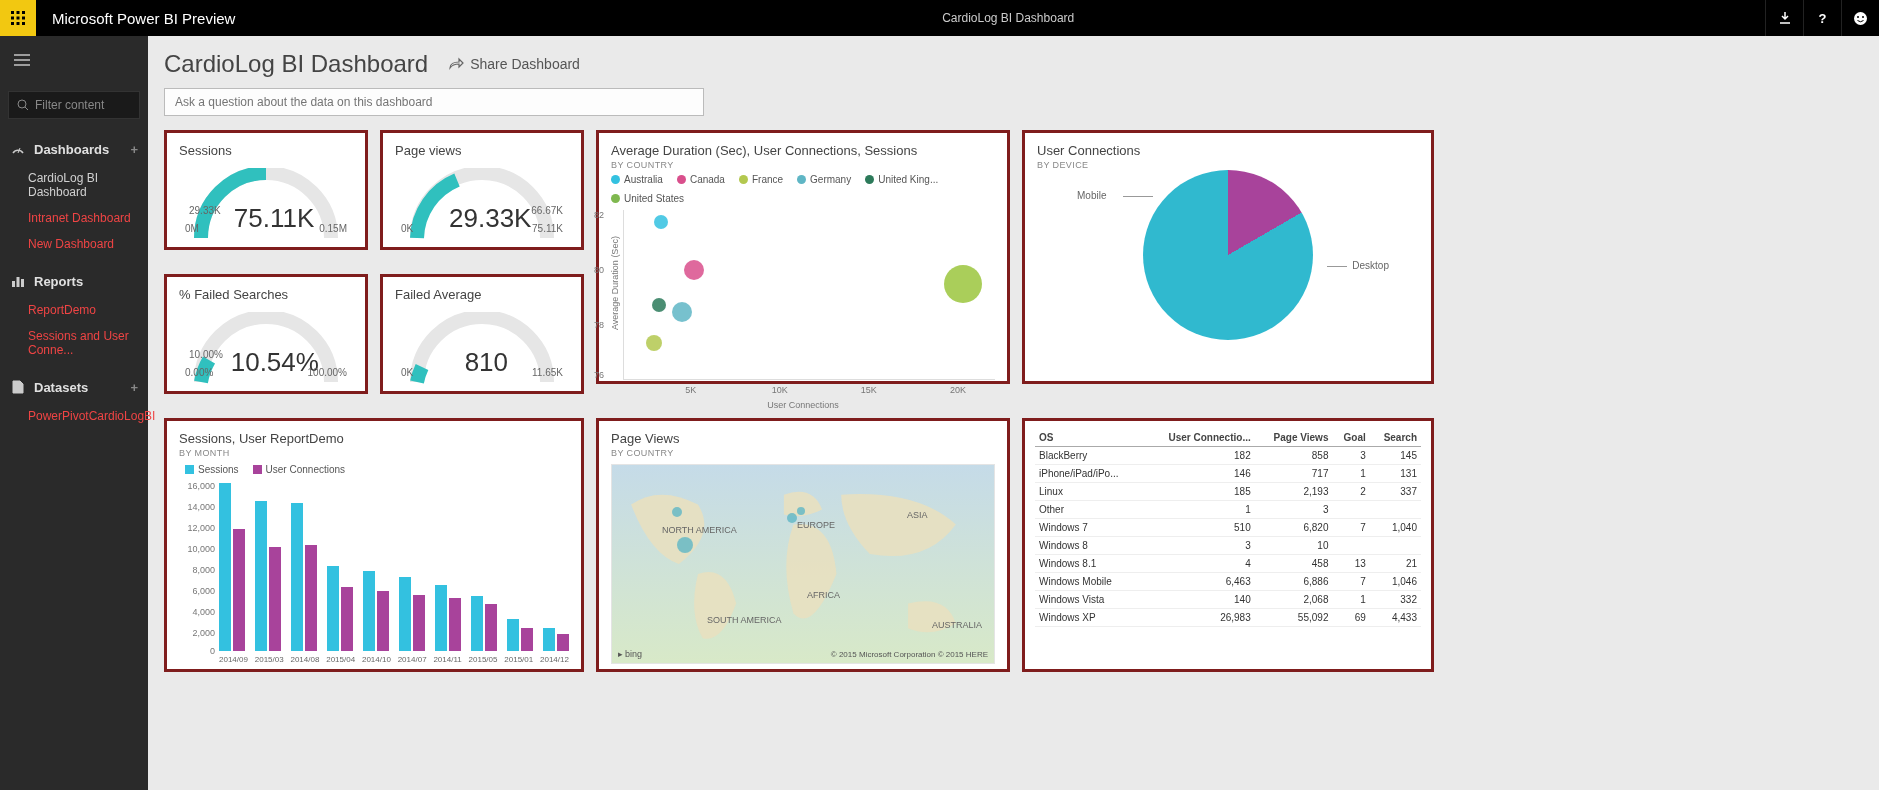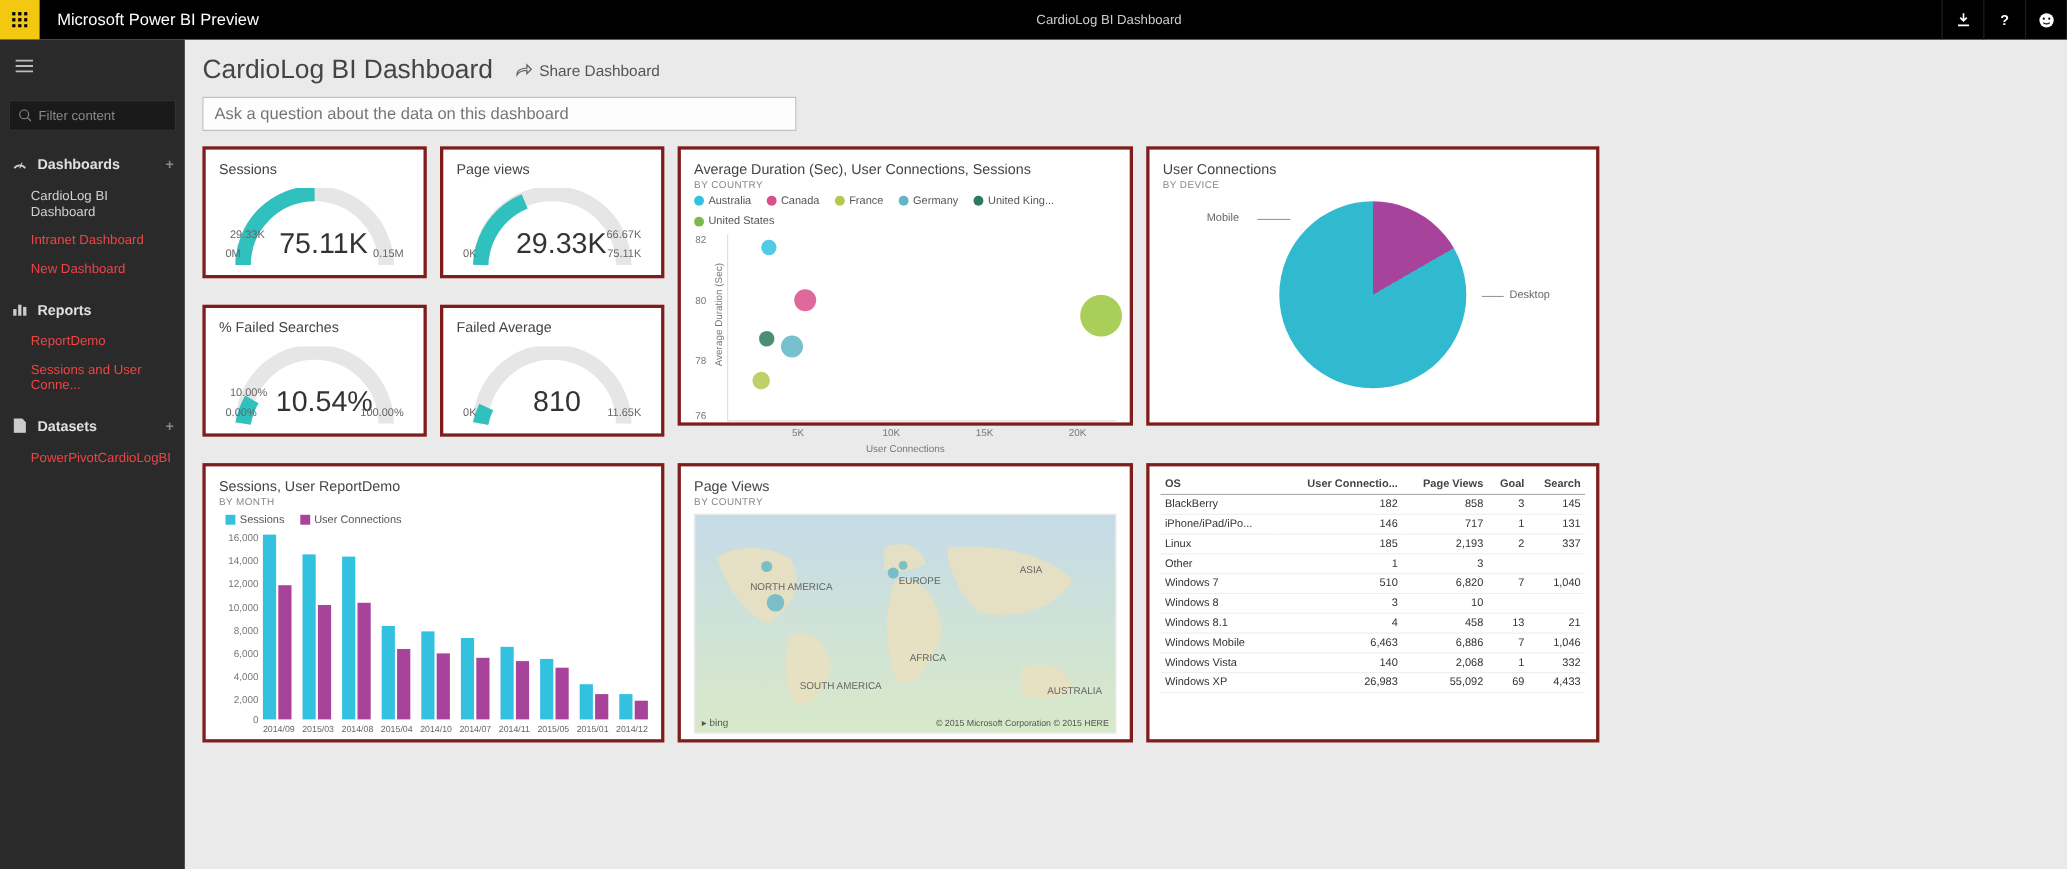--- a/index.html
+++ b/index.html
@@ -6,65 +6,65 @@
 body { font-family: "Segoe UI", sans-serif; font-size: 13px; color: #333; background: #eaeaea; overflow: hidden; width: 1879px; height: 790px; }
 .topbar { height: 36px; background: #000; color: #fff; display: flex; align-items: center; }
 .waffle { width: 36px; height: 36px; background: #f2c811; display:flex; align-items:center; justify-content:center; }
 .waffle svg { fill: #000; }
 .app-title { font-size: 15px; font-weight: 400; padding: 0 16px; }
 .center-title { flex: 1; text-align: center; font-size: 12px; color: #ccc; }
 .top-actions { display: flex; }
 .top-actions .ta { width: 38px; height: 36px; display:flex; align-items:center; justify-content:center; border-left: 1px solid #222; color:#fff; }
 
 .main-area { display: flex; height: 754px; }
-.leftnav { width: 168px; background: #2a2a2a; color: #bbb; display:flex; flex-direction:column; padding-top: 4px;}
+.leftnav { width: 148px; background: #2a2a2a; color: #bbb; display:flex; flex-direction:column; padding-top: 4px;}
 .hamburger { padding: 14px; color:#bbb; }
 .filter-box { margin: 8px 8px 14px 8px; background: #1a1a1a; border:1px solid #333; padding:6px 8px; display:flex; align-items:center; color:#888; font-size:12px;}
 .filter-box svg{margin-right:6px;}
 .nav-section { display:flex; align-items:center; padding: 8px 10px; color:#e0e0e0; font-weight:600; font-size:13px;}
 .nav-section .spacer{flex:1;}
 .nav-item { padding: 6px 10px 6px 28px; font-size:12px; color:#ef4444; cursor:pointer;}
 .nav-item.active{ color:#d0d0d0;}
 .nav-icon{width:16px;height:16px;margin-right:8px;display:inline-flex;align-items:center;justify-content:center;}
 .nav-icon svg{fill:#ccc;}
 
 .content { flex:1; overflow:auto; padding: 14px 16px; }
 .page-head { display:flex; align-items:center; margin-bottom: 10px;}
 .page-title { font-size: 24px; color: #444; font-weight:400; margin-right: 20px;}
 .share-btn { display:flex; align-items:center; color:#555; font-size:14px;}
 .share-btn svg{margin-right:6px;}
-.qa-input { width: 540px; padding: 6px 10px; font-size: 15px; color:#a21caf; border:1px solid #bbb; background:#fdfdfd; margin-bottom:14px;}
+.qa-input { width: 540px; padding: 6px 10px; font-size: 12px; color:#a21caf; border:1px solid #bbb; background:#fdfdfd; margin-bottom:14px;}
 
 .tiles-row { display:flex; gap: 12px; margin-bottom: 12px;}
 .tile { background:#fff; border:3px solid #7f1d1d; padding: 10px 12px; position:relative;}
 .tile-title{ font-size:13px; color:#444; margin-bottom:2px;}
 .tile-sub{ font-size:9px; color:#888; text-transform:uppercase; letter-spacing:0.4px;}
 
 .small-tile{ width: 204px; height: 120px;}
 .gauge-area{ position:relative; height:80px; display:flex; align-items:flex-end; justify-content:center;}
 .gauge-num{ font-size:26px; color:#333; position:absolute; left:50%; transform:translateX(-40%); bottom:6px;}
 .gauge-left{position:absolute; left:6px; bottom:6px; font-size:10px; color:#666;}
 .gauge-right{position:absolute; right:6px; bottom:6px; font-size:10px; color:#666;}
 .gauge-mid{position:absolute; left:10px; bottom:24px; font-size:10px; color:#666;}
 .gauge-midr{position:absolute; right:6px; bottom:24px; font-size:10px; color:#666;}
 
 .legend{display:flex; flex-wrap:wrap; gap:8px 14px; font-size:10px; color:#555; margin-top:4px;}
 .legend-item{display:flex; align-items:center;}
 .swatch{width:9px;height:9px;border-radius:50%; margin-right:4px;}
 
 .scatter-tile{ width:414px; height:254px;}
-.scatter-area{position:relative; height:170px; margin-left:30px; margin-top:6px; border-left:1px solid #ddd; border-bottom:1px solid #ddd;}
+.scatter-area{position:relative; height:170px; margin-left:12px; margin-top:6px; border-left:1px solid #ddd; border-bottom:1px solid #ddd;}
 .bubble{position:absolute; border-radius:50%; opacity:0.85;}
 .axis-lbl-y{position:absolute;left:-30px;font-size:9px;color:#777;}
 .axis-lbl-x{position:absolute;bottom:-16px;font-size:9px;color:#777;transform:translateX(-50%);}
 .axis-title-y{position:absolute; transform: rotate(-90deg); transform-origin:left top; left:-14px; top:120px; font-size:9px;color:#777;}
 .axis-title-x{text-align:center; font-size:9px;color:#777; margin-top:20px;}
 
 .pie-tile{ width:412px; height:254px;}
-.pie-area{display:flex; align-items:center; justify-content:center; height:190px; position:relative;}
+.pie-area{display:flex; justify-content:center; height:190px; position:relative;}
 .pie{width:170px;height:170px;border-radius:50%; background: conic-gradient(#a8439b 0deg 60deg, #30b9cf 60deg 360deg);}
 .pie-lbl{position:absolute; font-size:10px; color:#666;}
 
 .barchart-tile{ width:420px; height:254px;}
 .bar-area{position:relative; height:170px; margin-left:40px; margin-top:6px;}
 .bar-y{position:absolute;left:-40px;font-size:9px;color:#777; text-align:right; width:36px;}
 .bars{position:absolute; inset:0;}
 .bgroup{position:absolute; bottom:0; width:28px;}
 .b1,.b2{position:absolute;bottom:0;width:12px;}
 .b1{left:0;background:#33c1e0;}

